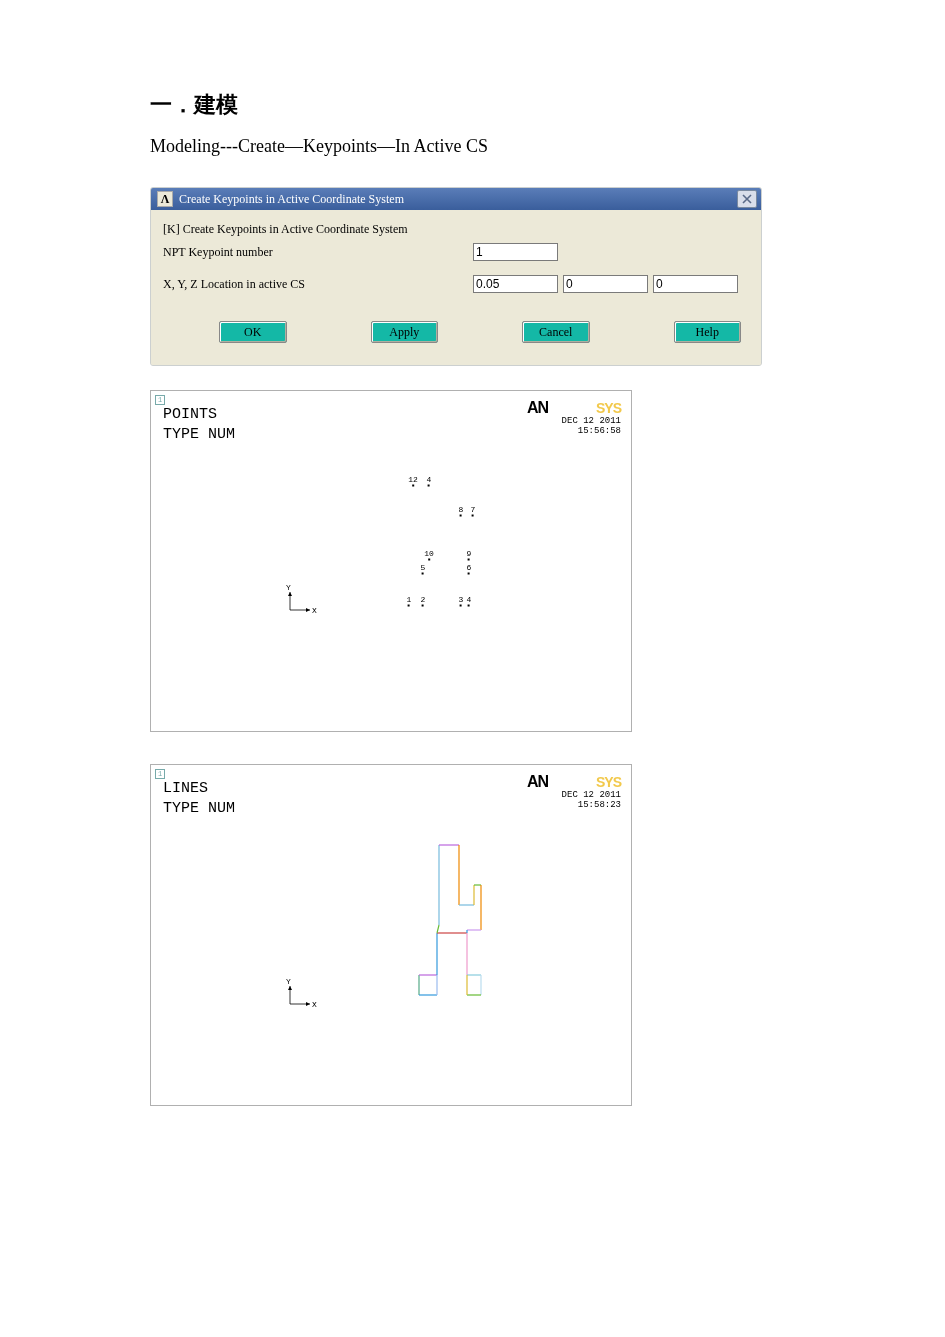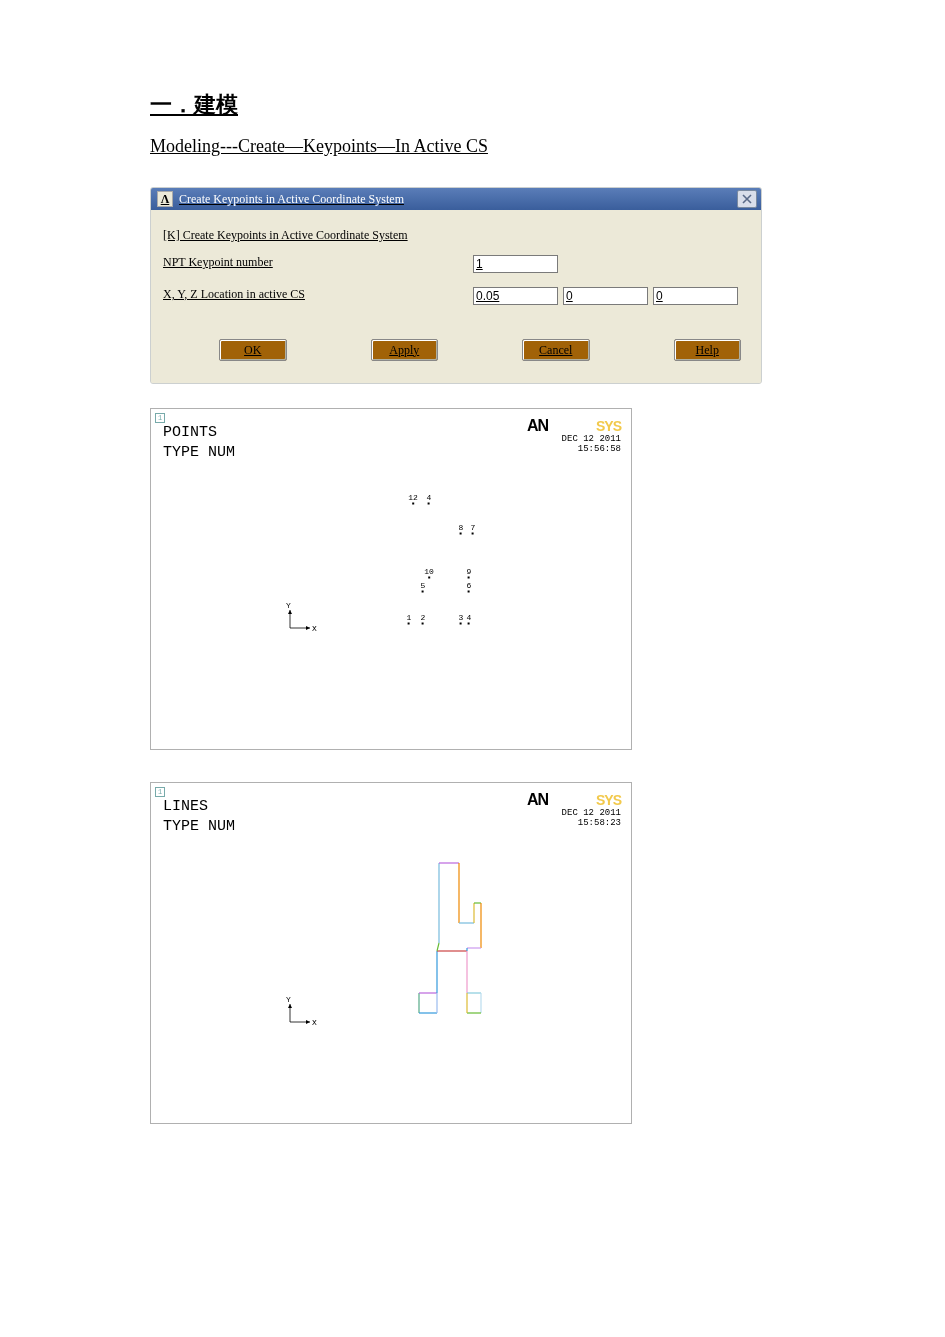--- a/index.html
+++ b/index.html
@@ -5,21 +5,20 @@
   body {
     margin: 0;
     padding: 0;
     background: #fff;
     font-family: "SimSun", "Times New Roman", serif;
     color: #000;
     width: 945px;
   }
   .page {
     padding: 90px 150px 60px 150px;
-    text-decoration: underline;
   }
   .sec-title {
     font-size: 22px;
     font-weight: bold;
     margin-bottom: 16px;
   }
   .step-line {
     font-size: 18px;
     margin: 2px 0;
   }
@@ -67,21 +66,21 @@
     border-radius: 2px;
     display: inline-flex;
     align-items: center;
     justify-content: center;
   }
   .close svg { width: 10px; height: 10px; }
   .dialog-body {
     background: #ece9d8;
     padding: 6px 10px 18px 12px;
   }
-  .dlg-row { display: flex; align-items: flex-start; margin: 12px 0; }
+  .dlg-row { display: flex; align-items: center; margin: 6px 0; }
   .dlg-label {
     width: 310px;
     font-size: 12px;
     color: #000;
   }
   .dlg-input {
     height: 18px;
     border: 1px solid #7a7a7a;
     background: #fff;
     font-size: 12px;
@@ -92,21 +91,21 @@
   .xyz-group { display: flex; gap: 5px; border-radius: 6px; }
   .inp-xyz { width: 85px; }
   .btn-row {
     display: flex;
     justify-content: flex-start;
     gap: 84px;
     padding: 22px 10px 4px 56px;
   }
   .win-btn {
     width: 90px; height: 22px;
-    background: #a16207;
+    background: #14b8a6;
     border: 1px solid #888;
     border-radius: 2px;
     font-size: 12px;
     font-family: inherit;
     box-shadow: inset 1px 1px 0 #fff, inset -1px -1px 0 #b0b0a0;
     cursor: default;
   }
 
   
   .plot {

